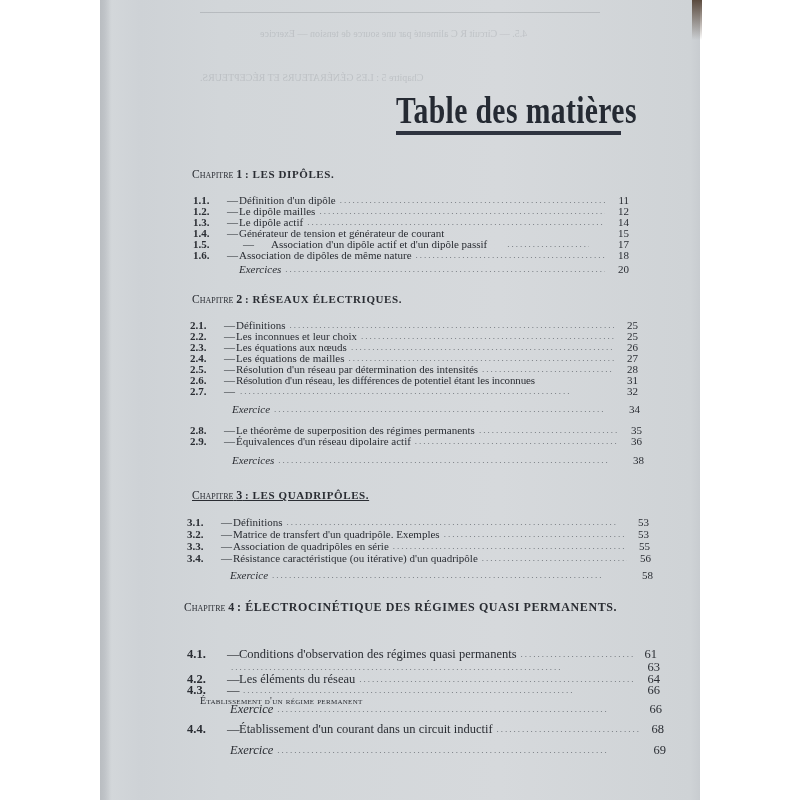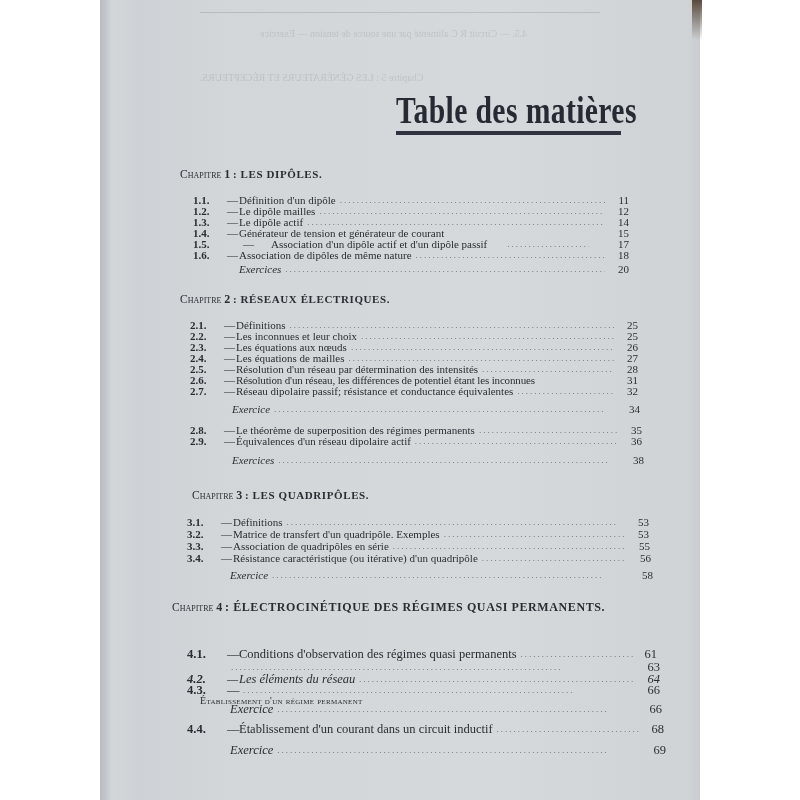--- a/index.html
+++ b/index.html
@@ -42,20 +42,21 @@
       white-space: nowrap;
     }
     .title-rule {
       position: absolute; left: 396px; top: 131px; width: 225px; height: 4px;
       background: #2f3440;
     }
     .chapter {
       position: absolute;
       font-size: 11px; color: #2a2d33;
       white-space: nowrap;
+      margin-left: 12px;
     }
     .chapter .ch-label { font-variant: small-caps; font-size: 11.5px; }
     .chapter .ch-num { font-weight: bold; font-size: 12px; }
     .chapter .ch-title { font-weight: bold; font-size: 11px; letter-spacing: 0.6px; }
     .entry {
       position: absolute;
       display: flex; align-items: center;
       font-size: 11px; line-height: 11px; height: 11px;
       color: #2a2d33;
     }
@@ -187,21 +188,20 @@
 <div class="entry" style="left:190px;top:375px;width:448px;">
   <span class="num">2.6.</span>
   <span class="dash">—</span>
   <span class="text" style="letter-spacing:-0.15px;">Résolution d'un réseau, les différences de potentiel étant les inconnues</span>
   <span class="dots"></span>
   <span class="page-no">31</span>
 </div>
 <div class="entry" style="left:190px;top:386px;width:448px;">
   <span class="num">2.7.</span>
   <span class="dash">—</span>
-  <span class="text">Réseau dipolaire passif; résistance et conductance équivalentes</span>
   <span class="dots">..............................................................................</span>
   <span class="page-no">32</span>
 </div>
 <div class="entry" style="left:232px;top:404px;width:408px;">
   <span class="text ex">Exercice</span>
   <span class="dots">..............................................................................</span>
   <span class="page-no">34</span>
 </div>
 <div class="entry" style="left:190px;top:425px;width:452px;">
   <span class="num">2.8.</span>
@@ -216,21 +216,21 @@
   <span class="text">Équivalences d'un réseau dipolaire actif</span>
   <span class="dots">..............................................................................</span>
   <span class="page-no">36</span>
 </div>
 <div class="entry" style="left:232px;top:455px;width:412px;">
   <span class="text ex">Exercices</span>
   <span class="dots">..............................................................................</span>
   <span class="page-no">38</span>
 </div>
 
-<div class="chapter" style="left:192px;top:488px;">
+<div class="chapter" style="left:180px;top:488px;text-decoration:underline;">
   <span class="ch-label">Chapitre</span>
   <span class="ch-num">3</span>
   <span class="ch-title">: LES QUADRIPÔLES.</span>
 </div>
 
 <div class="entry" style="left:187px;top:517px;width:462px;">
   <span class="num">3.1.</span>
   <span class="dash">—</span>
   <span class="text">Définitions</span>
   <span class="dots">..............................................................................</span>
@@ -278,21 +278,21 @@
     <span class="page-no">61</span>
   </div>
 
   <div class="subheading" style="left:200px;top:651px;">Établissement d'un régime permanent</div>
 
   <div class="entry" style="left:227px;top:661px;width:433px;">
     <span class="text"></span>
     <span class="dots">..............................................................................</span>
     <span class="page-no">63</span>
   </div>
-  <div class="entry" style="left:187px;top:673px;width:473px;font-style:italic;">
+  <div class="entry" style="left:187px;top:673px;width:473px;">
     <span class="num">4.2.</span>
     <span class="dash">—</span>
     <span class="text">Les éléments du réseau</span>
     <span class="dots">..............................................................................</span>
     <span class="page-no">64</span>
   </div>
   <div class="entry" style="left:187px;top:684px;width:473px;">
     <span class="num">4.3.</span>
     <span class="dash">—</span>
     <span class="dots">..............................................................................</span>

